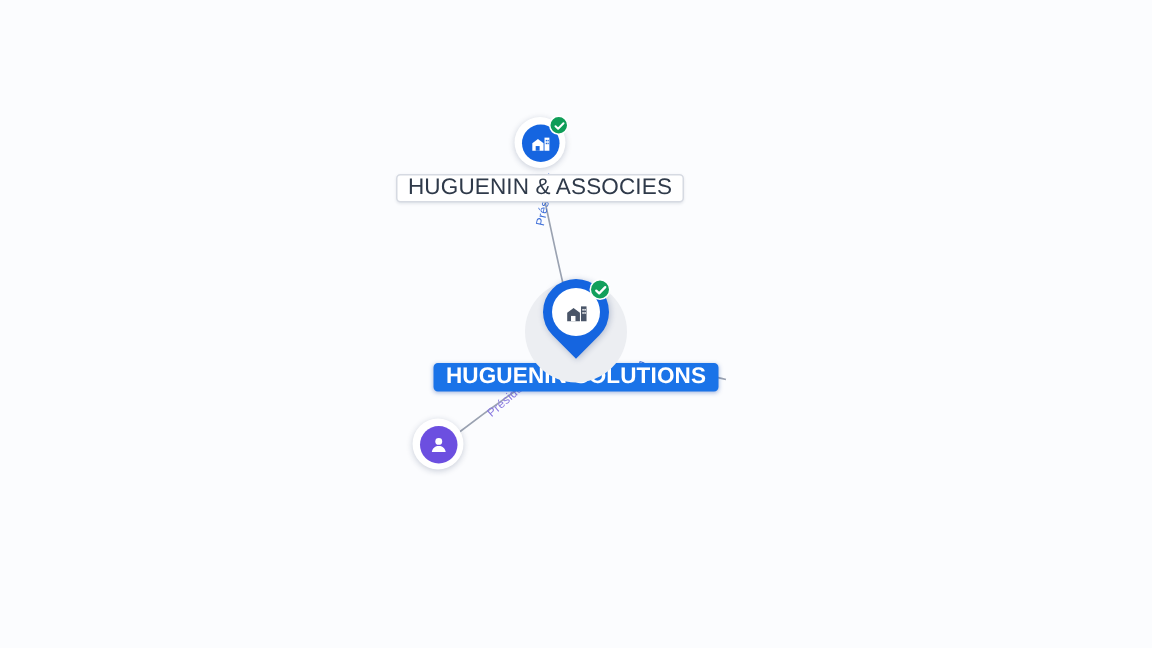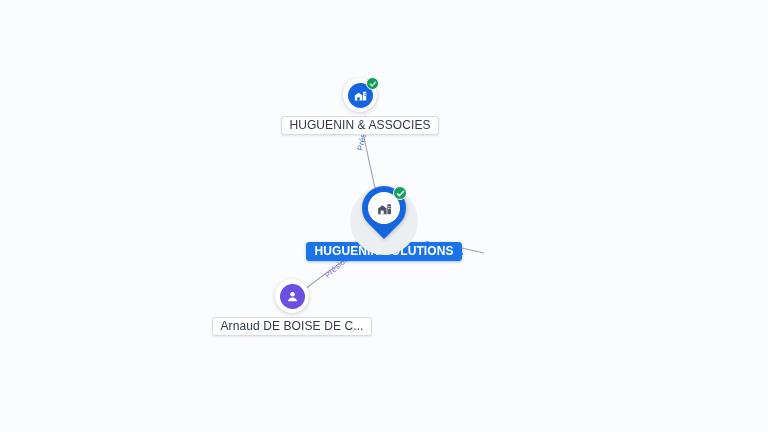--- a/index.html
+++ b/index.html
@@ -137,21 +137,21 @@
   }
 
   
   .label-chip {
     margin-top: 4px;
     padding: 2px 7px 3px 7px;
     border-radius: 3px;
     background: #ffffff;
     border: 1px solid #d6dae2;
     color: #2f3a4a;
-    font-size: 12px;
+    font-size: 15px;
     line-height: 12px;
     letter-spacing: 0.1px;
     white-space: nowrap;
     box-shadow: 0 1px 2px rgba(30,45,80,0.10);
   }
   .label-chip.selected {
     background: #1a73e8;
     border-color: #1a73e8;
     color: #ffffff;
     font-weight: bold;
@@ -247,16 +247,15 @@
 
   <div class="node" style="left:214px; top:279px; width:156px;">
     <div class="marker-circle">
       <div class="marker-inner person">
         <svg width="15" height="15" viewBox="0 0 24 24" aria-hidden="true">
           <circle cx="12" cy="8.4" r="3.7" fill="#ffffff"></circle>
           <path d="M4.6 19.6 C5.4 15.3 8.4 13.4 12 13.4 C15.6 13.4 18.6 15.3 19.4 19.6 Z" fill="#ffffff"></path>
         </svg>
       </div>
     </div>
-    <div class="label-chip">Arnaud DE BOISE DE C...</div>
   </div>
 
 </div>
 
 </body></html>

